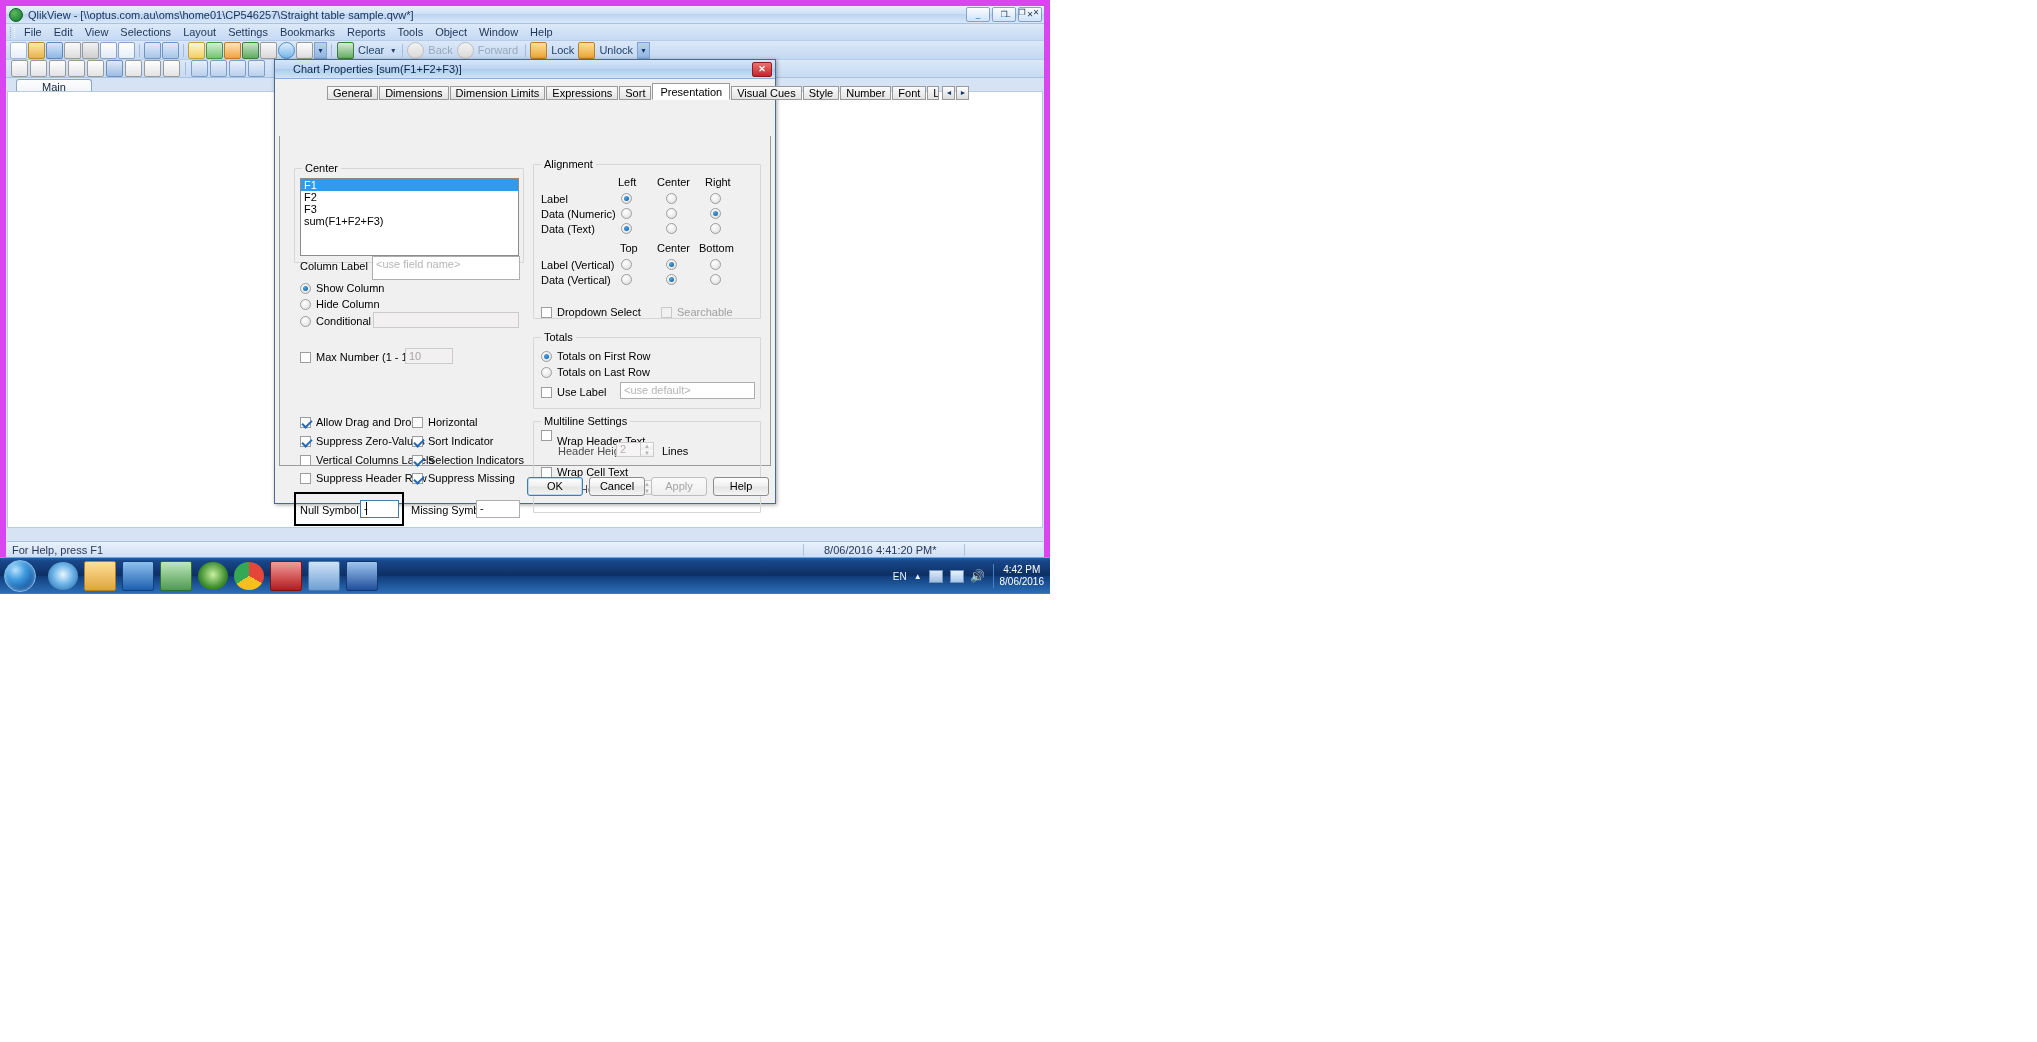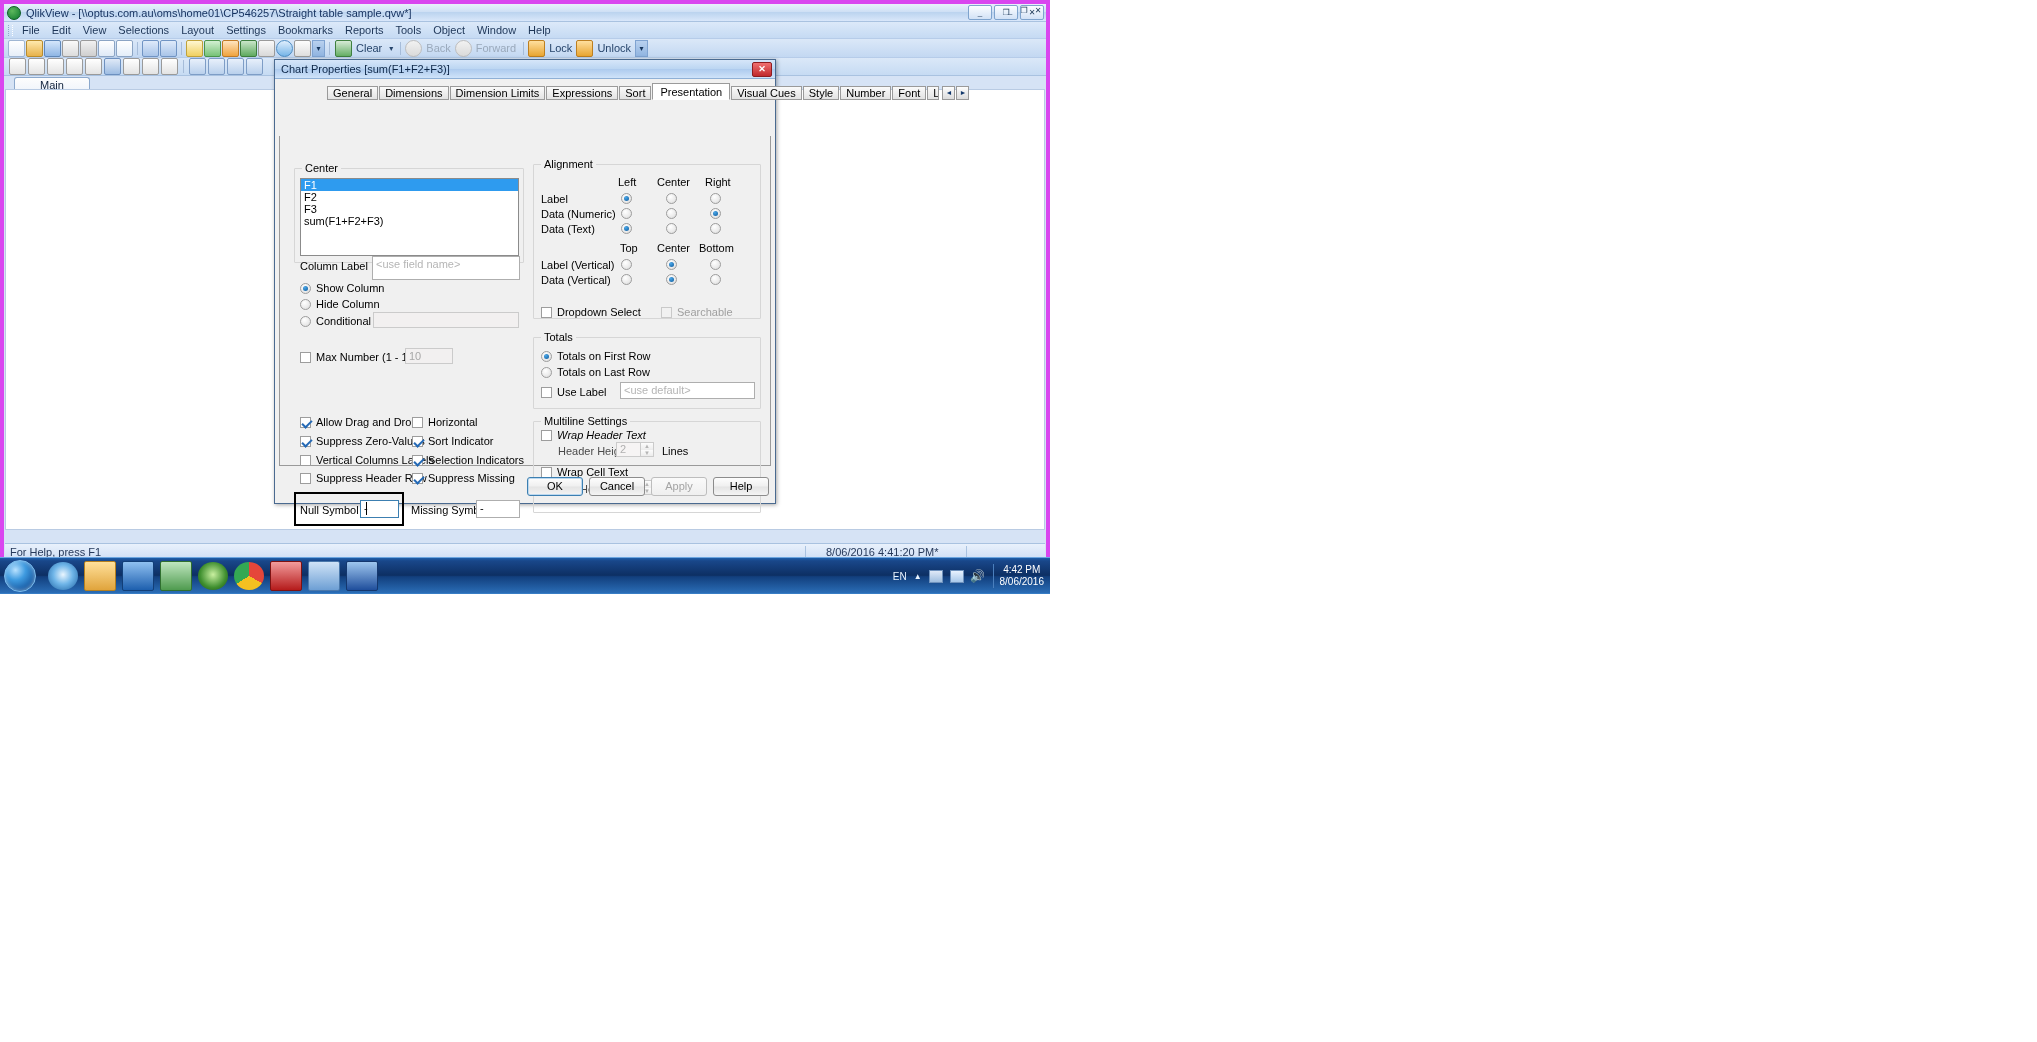--- a/index.html
+++ b/index.html
@@ -1,20 +1,20 @@
 <!DOCTYPE html>
 <html><head>
 <meta charset="utf-8">
 <style>
   html,body{margin:0;padding:0;background:#fff;}
   body{width:2037px;height:1042px;font-family:"Liberation Sans",sans-serif;font-size:11px;color:#000;-webkit-font-smoothing:none;}
   .screen{position:relative;width:2037px;height:1042px;overflow:hidden;background:#fff;}
 
   
-  .qv-window{position:absolute;left:0;top:0;width:1050px;height:564px;background:#d6e3f5;border:4px solid #d946ef;box-sizing:border-box;}
+  .qv-window{position:absolute;left:0;top:0;width:1050px;height:564px;background:#d6e3f5;border:6px solid #d946ef;box-sizing:border-box;}
   .qv-titlebar{position:relative;height:17px;background:linear-gradient(to bottom,#e8f0fb 0%,#cfe0f5 45%,#bcd4ef 50%,#d9e7fa 100%);border-bottom:1px solid #a9c2e0;display:flex;align-items:center;padding-left:3px;}
   .qv-logo{width:12px;height:12px;border-radius:50%;background:radial-gradient(circle at 35% 33%,#5db85d,#0d7a2e);border:1px solid #0a5c22;margin-right:5px;flex:0 0 auto;}
   .qv-title{font-size:11px;color:#14305e;white-space:nowrap;overflow:hidden;}
   .win-btns{position:absolute;right:2px;top:1px;display:flex;gap:2px;}
   .win-btn{width:22px;height:13px;border:1px solid #7ea3cd;background:linear-gradient(to bottom,#fbfdff,#d2e2f6);border-radius:2px;position:relative;}
   .win-btn i{position:absolute;left:50%;top:50%;transform:translate(-50%,-50%);font-style:normal;font-size:8px;color:#24405f;line-height:1;}
 
   .qv-menubar{height:16px;background:linear-gradient(to bottom,#dce9f9,#c5daf3);display:flex;align-items:center;padding-left:4px;border-bottom:1px solid #b6cce9;}
   .qv-menubar .mi{padding:1px 6px;font-size:11px;color:#1d3557;white-space:nowrap;}
   .qv-menubar .grip{width:3px;height:11px;border-left:1px dotted #8fa9c9;border-right:1px dotted #fff;margin-right:3px;}
@@ -41,21 +41,21 @@
   
   .taskbar{position:absolute;left:0;top:557px;width:1050px;height:36px;background:linear-gradient(to bottom,#1f5fa9 0%,#19478a 8%,#0d2f63 48%,#123f7d 52%,#2a6cb5 96%,#3f86cc 100%);border-top:1px solid #6ca6e0;display:flex;align-items:center;}
   .start-orb{width:30px;height:30px;border-radius:50%;margin-left:4px;background:radial-gradient(circle at 35% 30%,#b9e2ff 0%,#3f9be0 35%,#1a5fa8 70%,#0a3668 100%);border:1px solid #7fc0f0;box-shadow:0 0 4px rgba(255,255,255,.5) inset;position:relative;flex:0 0 auto;}
   .tb-apps{display:flex;align-items:center;gap:6px;margin-left:12px;}
   .tb-app{width:30px;height:28px;border-radius:3px;position:relative;}
   .tray{margin-left:auto;display:flex;align-items:center;gap:7px;padding-right:6px;color:#eaf4ff;font-size:10px;}
   .clock{text-align:center;line-height:12px;font-size:10px;color:#fff;padding-left:6px;border-left:1px solid #4a7fbd;}
 
   
   .dialog{position:absolute;left:274px;top:59px;width:502px;height:445px;background:#f0f0f0;border:1px solid #4a6a90;box-shadow:1px 1px 4px rgba(0,0,0,.35);box-sizing:border-box;}
-  .dlg-title{height:18px;background:linear-gradient(to bottom,#d6e6f9 0%,#bcd6f2 48%,#aecbee 52%,#cfe3f9 100%);border-bottom:1px solid #8fb0d6;display:flex;align-items:center;padding-left:6px;font-size:11px;color:#0d2748;}
+  .dlg-title{height:18px;background:linear-gradient(to bottom,#d6e6f9 0%,#bcd6f2 48%,#aecbee 52%,#cfe3f9 100%);border-bottom:1px solid #8fb0d6;display:flex;align-items:center;padding-left:18px;font-size:11px;color:#0d2748;}
   .dlg-close{position:absolute;right:3px;top:2px;width:18px;height:13px;background:linear-gradient(to bottom,#f07070,#c0282c);border:1px solid #8d1c20;border-radius:2px;color:#fff;font-size:9px;line-height:12px;text-align:center;font-weight:bold;}
 
   .tabstrip{position:relative;height:16px;margin:5px 0 0 4px;display:flex;align-items:flex-end;padding-left:48px;}
   .tab{height:14px;padding:0 5px;margin-right:1px;background:linear-gradient(to bottom,#fafafa,#e3e3e3);border:1px solid #9a9a9a;border-bottom:1px solid #9a9a9a;font-size:11px;line-height:13px;color:#000;white-space:nowrap;box-sizing:border-box;}
   .tab.active{height:17px;line-height:16px;background:#fff;border-bottom:1px solid #fff;position:relative;z-index:3;padding:0 7px;}
   .tab-scroll{display:flex;margin-left:2px;gap:1px;align-items:flex-end;}
   .tab-arrow{width:11px;height:12px;background:linear-gradient(to bottom,#fdfdfd,#dcdcdc);border:1px solid #9a9a9a;font-size:7px;line-height:11px;text-align:center;color:#12386b;}
 
   .tabpage{position:absolute;left:4px;top:76px;width:492px;height:330px;background:#f0f0f0;border:1px solid #9a9a9a;border-top:none;box-sizing:border-box;}
 
@@ -370,21 +370,21 @@
       <span class="radio off" style="left:261px;top:231px;"></span>
       <span class="lbl" style="left:277px;top:230px;">Totals on Last Row</span>
       <span class="chk" style="left:261px;top:251px;"></span>
       <span class="lbl" style="left:277px;top:250px;">Use Label</span>
       <div class="tfield ph" style="left:340px;top:246px;width:135px;height:17px;">&lt;use default&gt;</div>
 
       <div class="group" style="left:253px;top:285px;width:228px;height:92px;">
         <span class="glabel">Multiline Settings</span>
       </div>
       <span class="chk" style="left:261px;top:294px;"></span>
-      <span class="lbl" style="left:277px;top:293px;font-style:italic;">Wrap Header Text</span>
+      <span class="lbl" style="left:277px;top:299px;">Wrap Header Text</span>
       <span class="lbl" style="left:278px;top:309px;color:#4a4a4a;">Header Height</span>
       <div class="spin" style="left:336px;top:306px;width:38px;height:15px;">
         <span class="sv">2</span>
         <span class="sb">
             <i>▲</i>
             <i>▼</i>
           </span>
       </div>
       <span class="lbl" style="left:382px;top:309px;">Lines</span>
 

